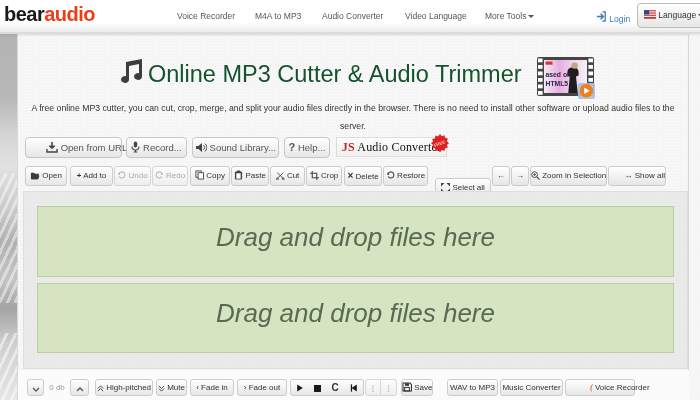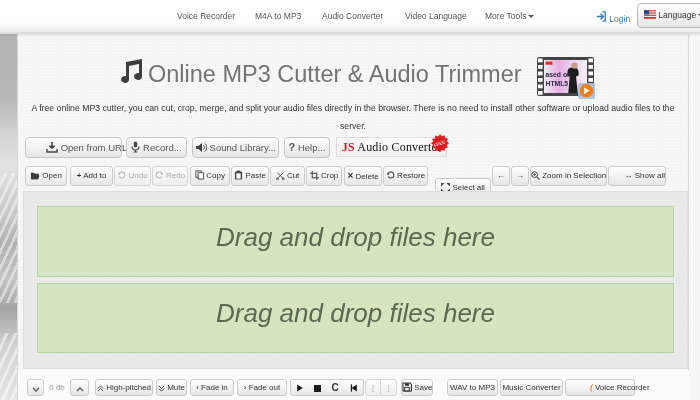--- a/index.html
+++ b/index.html
@@ -13,21 +13,21 @@
 .navlink { position:absolute; top:11px; font-size:8.5px; color:#555; }
 .caret { display:inline-block; width:0; height:0; border-left:3px solid transparent; border-right:3px solid transparent; border-top:3px solid #555; vertical-align:1px; margin-left:2px; }
 #login { position:absolute; top:11px; left:596px; font-size:8.5px; color:#3b7ab8; }
 #langbtn { position:absolute; top:3px; left:637px; width:70px; height:25px; border:1px solid #bbb; border-radius:4px 0 0 4px; background:linear-gradient(#ffffff,#e6e6e6); font-size:8.5px; color:#333; line-height:23px; padding-left:6px; white-space:nowrap; }
 
 #strip { position:absolute; left:0; top:33px; width:17px; height:367px;
  background:linear-gradient(180deg,#b3b3b3 0%,#b8b8b8 18%,#d5d5d5 28%,#e2e2e2 36%,#cdcdcd 47%,#b0b0b0 57%,#c4c4c4 67%,#a4a4a4 75%,#d0d0d0 85%,#e6e6e6 100%); }
 
 #main { position:absolute; left:17px; top:33px; width:672px; height:367px; border-left:1px solid #d8d8d8; border-right:1px solid #d8d8d8; box-shadow:inset 0 3px 3px -2px rgba(0,0,0,0.12); }
 
-#title { position:absolute; left:118px; top:58px; width:420px; height:36px; color:#737373; font-size:23.5px; white-space:nowrap; }
+#title { position:absolute; left:118px; top:58px; width:420px; height:36px; color:#14532d; font-size:23.5px; white-space:nowrap; }
 #title svg { vertical-align:-4px; margin-right:4px; }
 
 #video { position:absolute; left:537px; top:57px; width:57px; height:39px; }
 
 #desc { position:absolute; left:17px; top:99px; width:672px; text-align:center; font-size:8.7px; color:#333; line-height:18px; }
 
 .btn { display:inline-block; height:21px; border:1px solid #c6c6c6; border-radius:4px; background:linear-gradient(#ffffff,#e6e6e6); color:#555; font-size:9.5px; line-height:19px; text-align:center; white-space:nowrap; position:absolute; }
 .btn svg { vertical-align:-2px; }
 .tbtn { display:inline-block; height:20px; border:1px solid #cccccc; border-radius:3px; background:linear-gradient(#ffffff,#e6e6e6); color:#333; font-size:8px; line-height:18px; text-align:center; white-space:nowrap; position:absolute; }
 .tbtn.dis { color:#a9a9a9; border-color:#d6d6d6; background:linear-gradient(#fcfcfc,#eeeeee); }
@@ -47,20 +47,21 @@
 </head>
 <body>
 <div class="dots" style="position:absolute;left:0;top:0;width:700px;height:400px;"></div>
 <div id="strip">
     <div style="position:absolute;left:0;top:140px;width:17px;height:130px;background:repeating-linear-gradient(115deg, rgba(255,255,255,0) 0 4px, rgba(255,255,255,0.45) 4px 7px);"></div>
     <div style="position:absolute;left:0;top:300px;width:17px;height:67px;background:repeating-linear-gradient(115deg, rgba(255,255,255,0) 0 5px, rgba(255,255,255,0.5) 5px 8px);"></div>
   </div>
 <div id="main" class="dots"></div>
 
 <div id="nav">
+  <div id="logo">bear<span>audio</span></div>
   <div class="navlink" style="left:177px;">Voice Recorder</div>
   <div class="navlink" style="left:255px;">M4A to MP3</div>
   <div class="navlink" style="left:322px;">Audio Converter</div>
   <div class="navlink" style="left:405px;">Video Language</div>
   <div class="navlink" style="left:485px;">More Tools<span class="caret"></span></div>
   <div id="login"><svg width="11" height="11" viewBox="0 0 12 12">
         <path d="M1 6h6M5 3l3 3-3 3" stroke="#3b7ab8" stroke-width="1.6" fill="none"></path>
         <path d="M7 1h3v10H7" stroke="#3b7ab8" stroke-width="1.4" fill="none"></path>
       </svg> Login</div>
   <div id="langbtn"><svg width="12" height="9" viewBox="0 0 14 10" style="vertical-align:-1px;">

